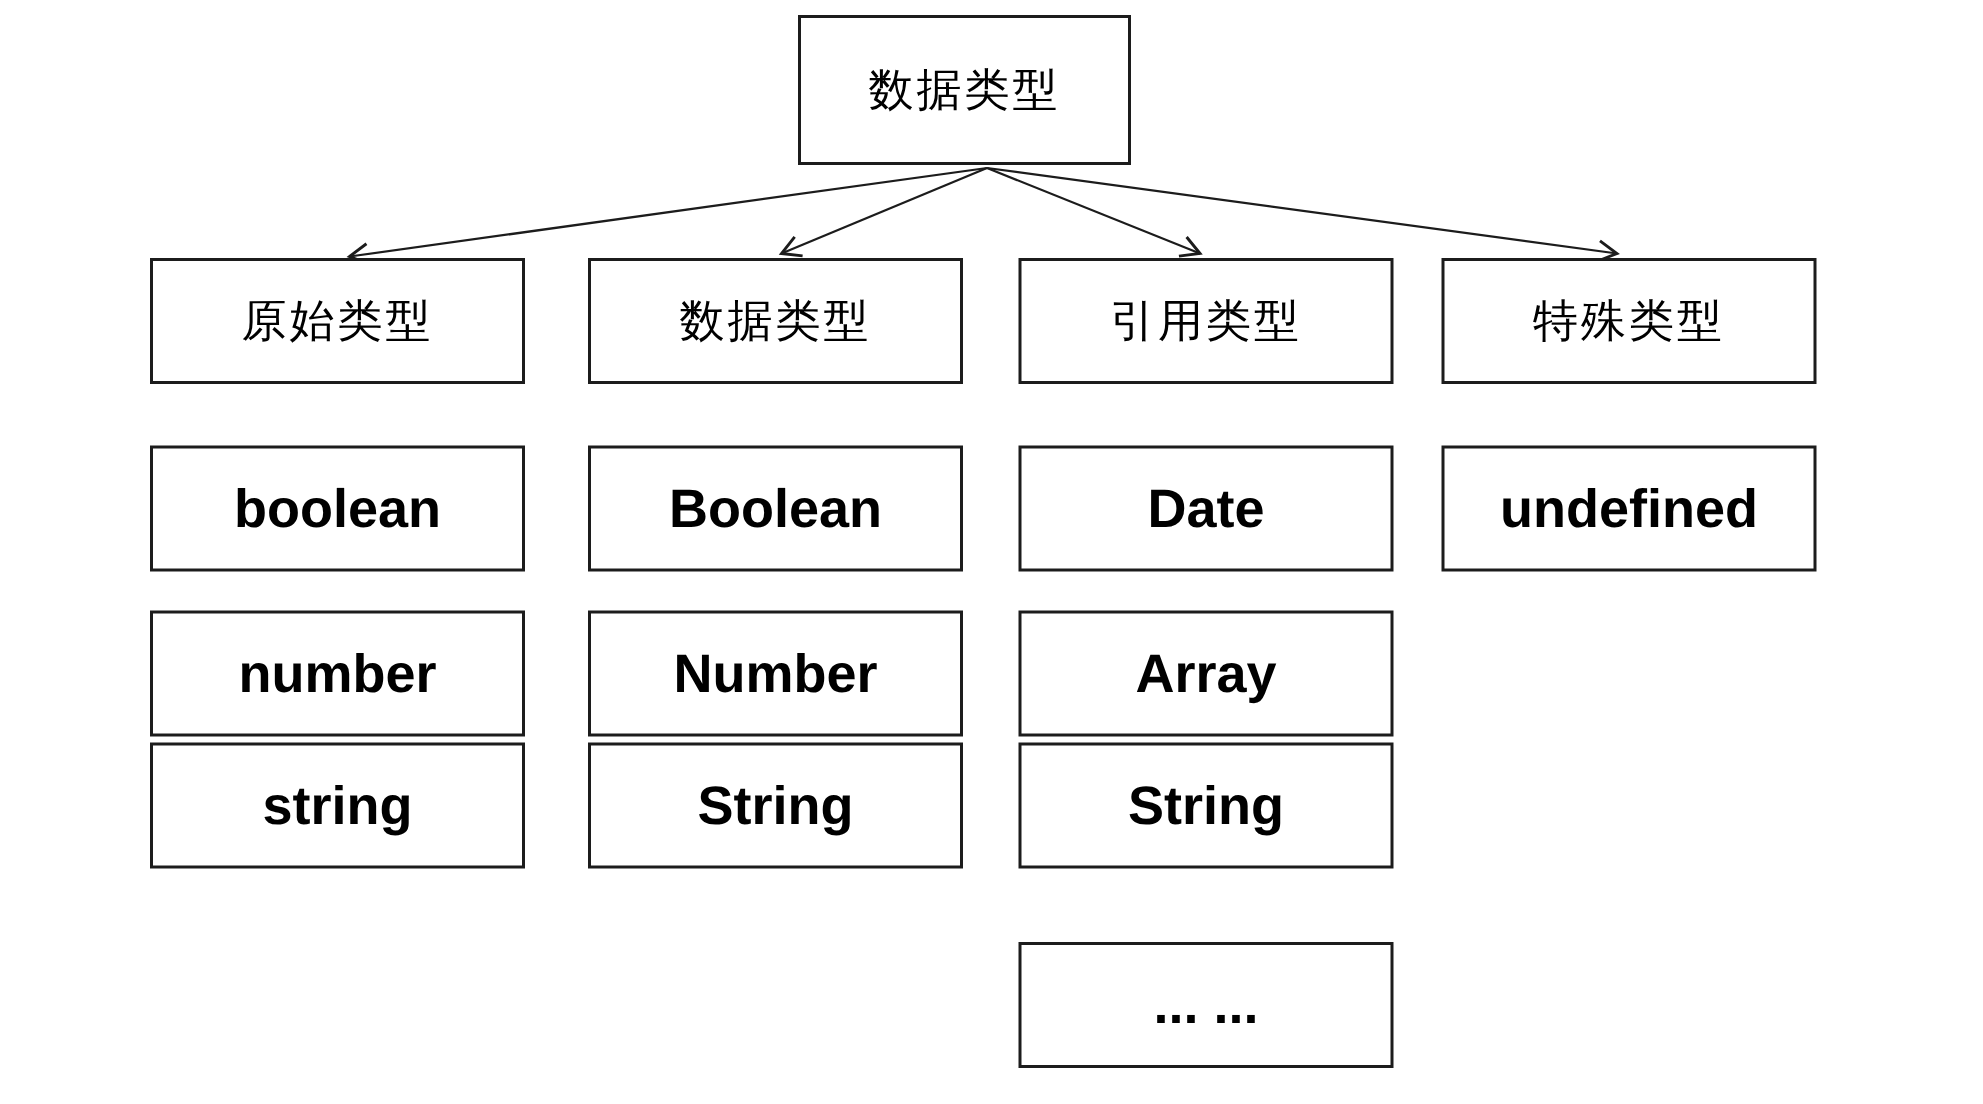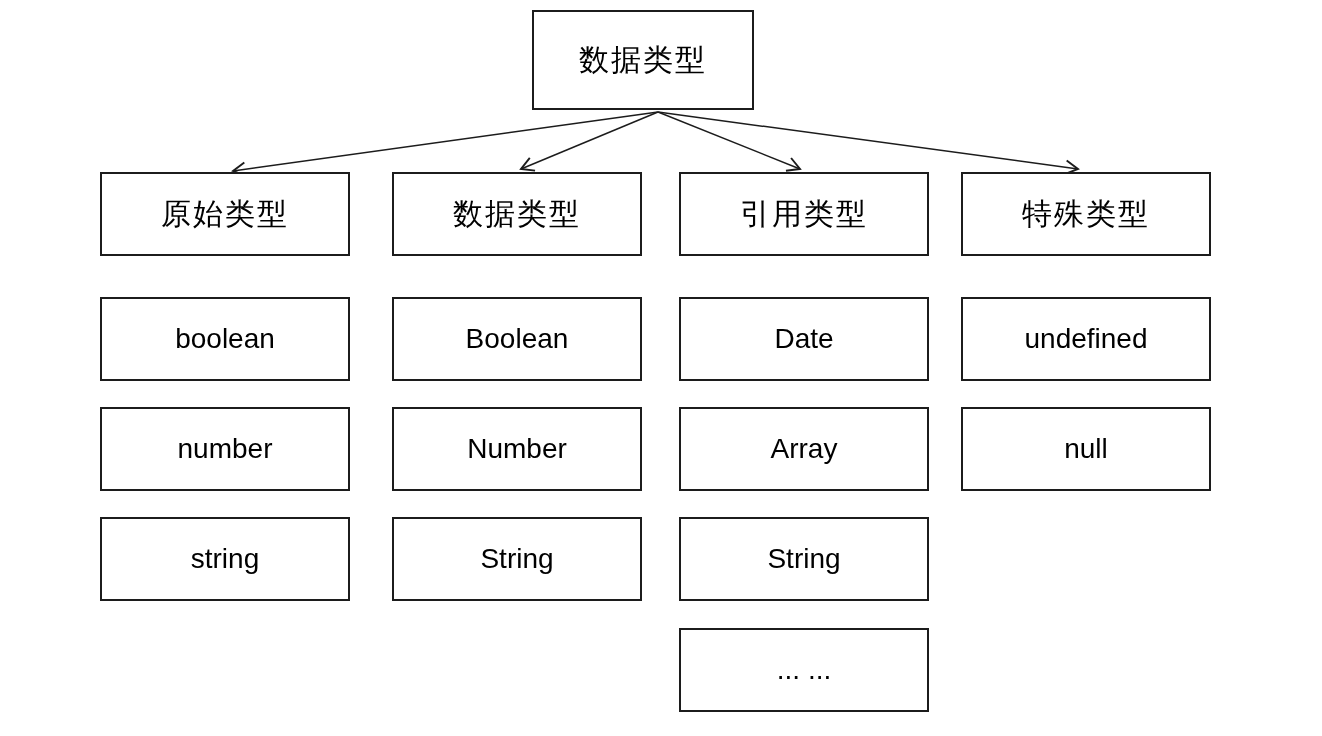--- a/index.html
+++ b/index.html
@@ -29,35 +29,35 @@
   .node-w { width: 250px; }
   .node-h { height: 84px; }
   .cjk {
     font-family: "Liberation Serif", serif;
     font-size: 30px;
     font-weight: 400;
     letter-spacing: 2px;
   }
   .latin {
     font-family: "Liberation Sans", sans-serif;
-    font-size: 28px;
-    font-weight: 400;
+    font-size: 36px;
+    font-weight: 700;
   }
   
   .root-node  { left: 532px; top: 10px;  width: 222px; height: 100px; }
   
   .col-0 { left: 100px; }
   .col-1 { left: 392px; }
   .col-2 { left: 679px; }
   .col-3 { left: 961px; }
   
   .row-header { top: 172px; }
   .row-0 { top: 297px; }
   .row-1 { top: 407px; }
-  .row-2 { top: 517px; }
+  .row-2 { top: 495px; }
   .row-3 { top: 628px; }
   .arrows-layer {
     position: absolute;
     left: 0; top: 0;
     width: 1322px; height: 736px;
     pointer-events: none;
   }
 </style>
 </head>
 <body>
@@ -89,15 +89,14 @@
   <div class="box node-w node-h col-1 row-2 latin">String</div>
 
   <div class="box node-w node-h col-2 row-header cjk">引用类型</div>
   <div class="box node-w node-h col-2 row-1 latin">Array</div>
   <div class="box node-w node-h col-2 row-0 latin">Date</div>
   <div class="box node-w node-h col-2 row-2 latin">String</div>
   <div class="box node-w node-h col-2 row-3 latin">... ...</div>
 
   <div class="box node-w node-h col-3 row-0 latin">undefined</div>
   <div class="box node-w node-h col-3 row-header cjk">特殊类型</div>
-  <div class="box node-w node-h col-3 row-1 latin">null</div>
 
 </div>
 
 </body></html>

